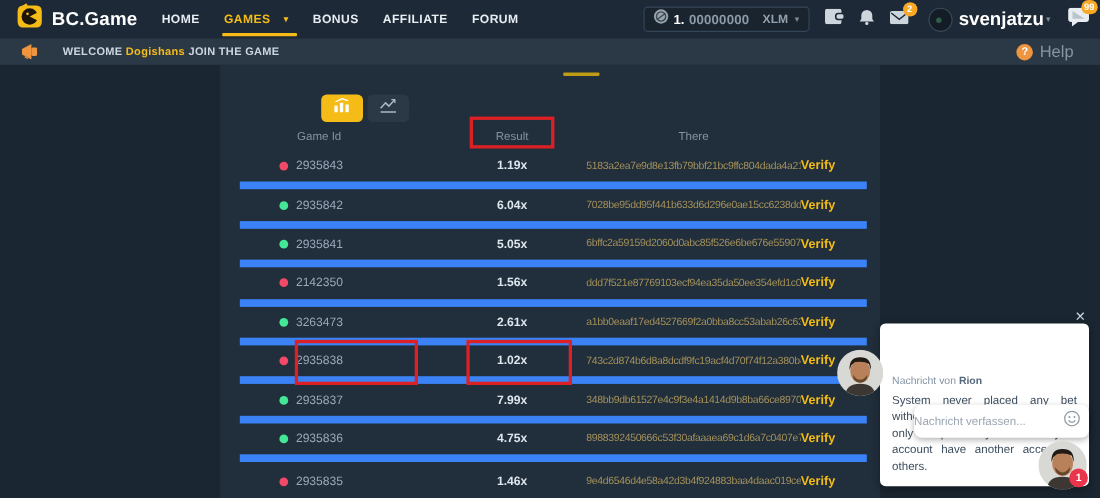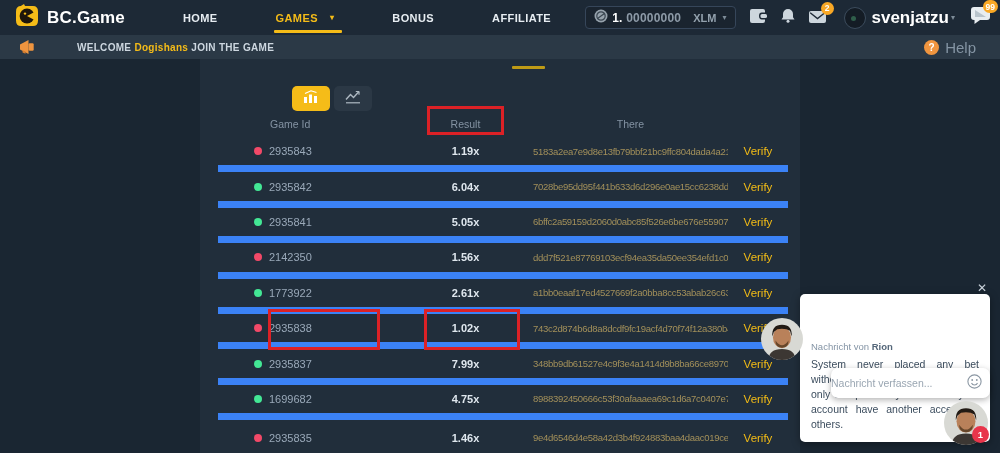--- a/index.html
+++ b/index.html
@@ -9,21 +9,21 @@
     background:#1a2632; font-family:"Liberation Sans",sans-serif;
     -webkit-font-smoothing:antialiased;
   }
   
   .topnav { position:absolute; left:0; top:0; width:1000px; height:35px;
     background:#1d2936; display:flex; align-items:center; }
   .logo-wrap { display:flex; align-items:center; margin-left:14px; }
   .brand { color:#fff; font-size:17px; font-weight:bold; margin-left:7px; letter-spacing:.2px; }
   .nav-items { display:flex; align-items:center; margin-left:22px; gap:22px; }
   .nav-item { position:relative; color:#e7edf2; font-size:11px; font-weight:bold;
-    letter-spacing:.4px; cursor:pointer; height:35px; display:flex; align-items:center; gap:3px;margin-left:36px; }
+    letter-spacing:.4px; cursor:pointer; height:35px; display:flex; align-items:center; gap:3px; }
   .nav-item.active { color:#f5bc18;gap:12px; }
   .nav-item.active::after { content:""; position:absolute; left:-2px; right:-8px; bottom:2px;
     height:3px; background:#f5bc18; border-radius:1px; }
   .nav-caret { font-size:8px; color:#f5bc18; }
   .top-right { position:absolute; right:0; top:0; height:35px; display:flex; align-items:center; }
   .balance-pill { display:flex; align-items:center; background:#1a242f;
     border:1px solid #36465a; border-radius:4px; height:23px; padding:0 8px; gap:4px; cursor:pointer; }
   .bal-int { color:#fff; font-size:12px; font-weight:bold; }
   .bal-frac { color:#8d9aa7; font-size:12px; font-weight:bold; letter-spacing:.2px; }
   .bal-cur { color:#93a1ad; font-size:11px; font-weight:bold; margin-left:8px; }
@@ -33,21 +33,21 @@
     background:#f9a825; border-radius:8px; color:#fff; font-size:8.5px; font-weight:bold;
     display:flex; align-items:center; justify-content:center; }
   .user-avatar { width:22px; height:22px; border-radius:50%; background:#141c25;
     border:1px solid #3c4c5d; margin-left:18px; cursor:pointer; position:relative; overflow:hidden; }
   .user-avatar::after { content:""; position:absolute; left:6px; top:8px; width:5px; height:5px;
     border-radius:50%; background:#2f5e4a; }
   .username { color:#fff; font-size:17px; font-weight:bold; margin-left:6px; cursor:pointer; }
   .chat-toggle { margin-right:10px; }
   
   .welcomebar { position:absolute; left:0; top:35px; width:1000px; height:24px;
-    background:#2b3946; display:flex; align-items:center;gap:20px; }
+    background:#2b3946; display:flex; align-items:center; }
   .megaphone { margin-left:19px; display:flex; }
   .welcome-text { margin-left:21px; font-size:10px; font-weight:bold; letter-spacing:.3px; color:#cdd7e0; }
   .welcome-name { color:#f5bc18; }
   .help-wrap { position:absolute; right:24px; top:4px; display:flex; align-items:center; gap:6px; cursor:pointer; }
   .help-circle { width:15px; height:15px; border-radius:50%; background:#f0953f; color:#fff;
     font-size:10px; font-weight:bold; display:flex; align-items:center; justify-content:center; }
   .help-label { color:#8494a3; font-size:15px; }
   
   .panel { position:absolute; left:200px; top:59px; width:600px; height:394px; background:#212e3b; }
   .tab-indicator { position:absolute; left:512px; top:66px; width:33px; height:3px;
@@ -67,21 +67,21 @@
   .row { display:flex; align-items:center; height:35.4px; border-bottom:7px solid #3b82f6; }
   .row:last-child { border-bottom:none; }
   .cell-id { width:190px; padding-left:36px; display:flex; align-items:center; gap:7px; }
   .dot { width:8px; height:8px; border-radius:50%; background:#888; flex:none; }
   .dot[data-status="red"] { background:#f24968; }
   .dot[data-status="green"] { background:#43e795; }
   .gid { color:#9aa9b9; font-size:11px; }
   .cell-result { width:115px; text-align:center; color:#dfe7ee; font-size:11px; font-weight:bold; }
   .cell-hash { flex:1; padding-left:10px; color:#a3905a; font-size:9.5px; letter-spacing:-.3px;
     white-space:nowrap; overflow:hidden; }
-  .cell-verify { width:60px; text-align:center; color:#f3bc16; font-size:11.5px; font-weight:normal; cursor:pointer; }
+  .cell-verify { width:60px; text-align:left; color:#f3bc16; font-size:11.5px; font-weight:bold; cursor:pointer; }
   
   .anno { position:absolute; border:3px solid #dc2126; z-index:5; }
   .anno-result-header { left:427px; top:106px; width:77px; height:29px; }
   .anno-row-id { left:268px; top:309px; width:112px; height:41px; }
   .anno-row-result { left:424px; top:309px; width:96px; height:41px; }
   
   .chat-close { position:absolute; left:977px; top:281px; color:#c9d2da; font-size:12px;
     cursor:pointer; z-index:8; }
   .chat-card { position:absolute; left:800px; top:294px; width:190px; background:#fff;
     border-radius:5px; padding:9px 11px 10px 11px; z-index:7;
@@ -273,21 +273,21 @@
         <span class="gid">2142350</span>
       </div>
       <div class="cell-result">1.56x</div>
       <div class="cell-hash">ddd7f521e87769103ecf94ea35da50ee354efd1c0ab557b507db</div>
       <div class="cell-verify">Verify</div>
     </div>
 
     <div class="row">
       <div class="cell-id">
         <span class="dot" data-status="green"></span>
-        <span class="gid">1773922</span>
+        <span class="gid">3263473</span>
       </div>
       <div class="cell-result">2.61x</div>
       <div class="cell-hash">a1bb0eaaf17ed4527669f2a0bba8cc53abab26c635c54d916482</div>
       <div class="cell-verify">Verify</div>
     </div>
 
     <div class="row">
       <div class="cell-id">
         <span class="dot" data-status="red"></span>
         <span class="gid">2935838</span>
@@ -303,21 +303,21 @@
         <span class="gid">2935837</span>
       </div>
       <div class="cell-result">7.99x</div>
       <div class="cell-hash">348bb9db61527e4c9f3e4a1414d9b8ba66ce8970b332ae1966ff</div>
       <div class="cell-verify">Verify</div>
     </div>
 
     <div class="row">
       <div class="cell-id">
         <span class="dot" data-status="green"></span>
-        <span class="gid">1699682</span>
+        <span class="gid">2935836</span>
       </div>
       <div class="cell-result">4.75x</div>
       <div class="cell-hash">8988392450666c53f30afaaaea69c1d6a7c0407e78c1849af27f1</div>
       <div class="cell-verify">Verify</div>
     </div>
 
     <div class="row">
       <div class="cell-id">
         <span class="dot" data-status="red"></span>
         <span class="gid">2935835</span>

